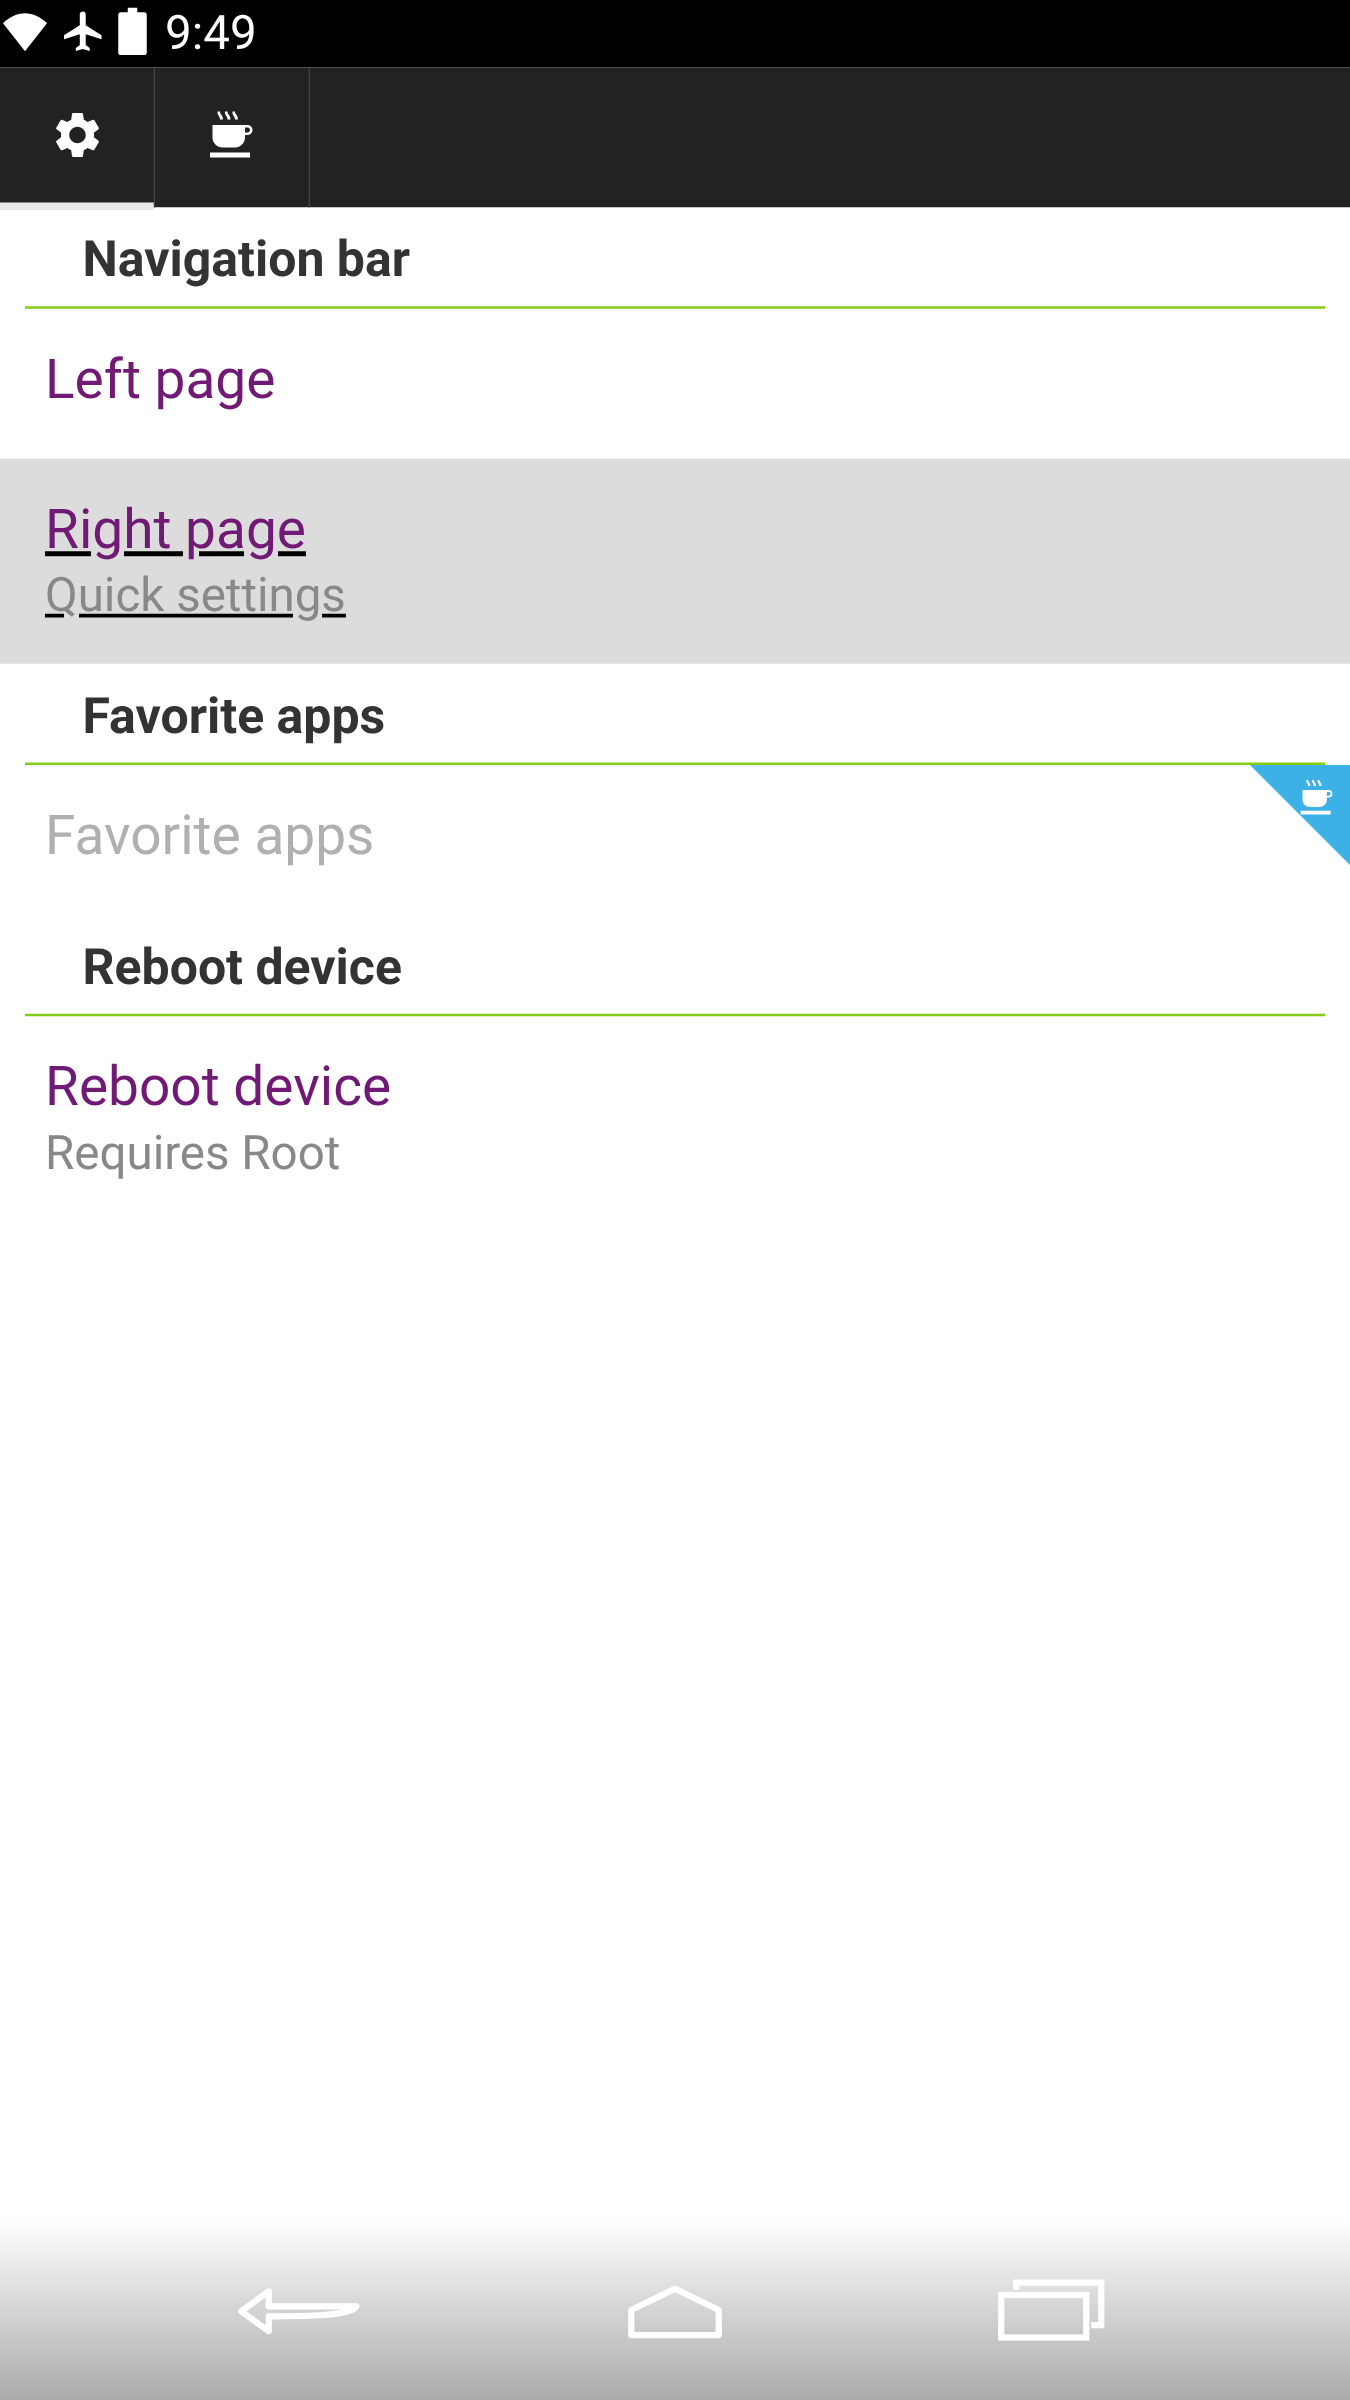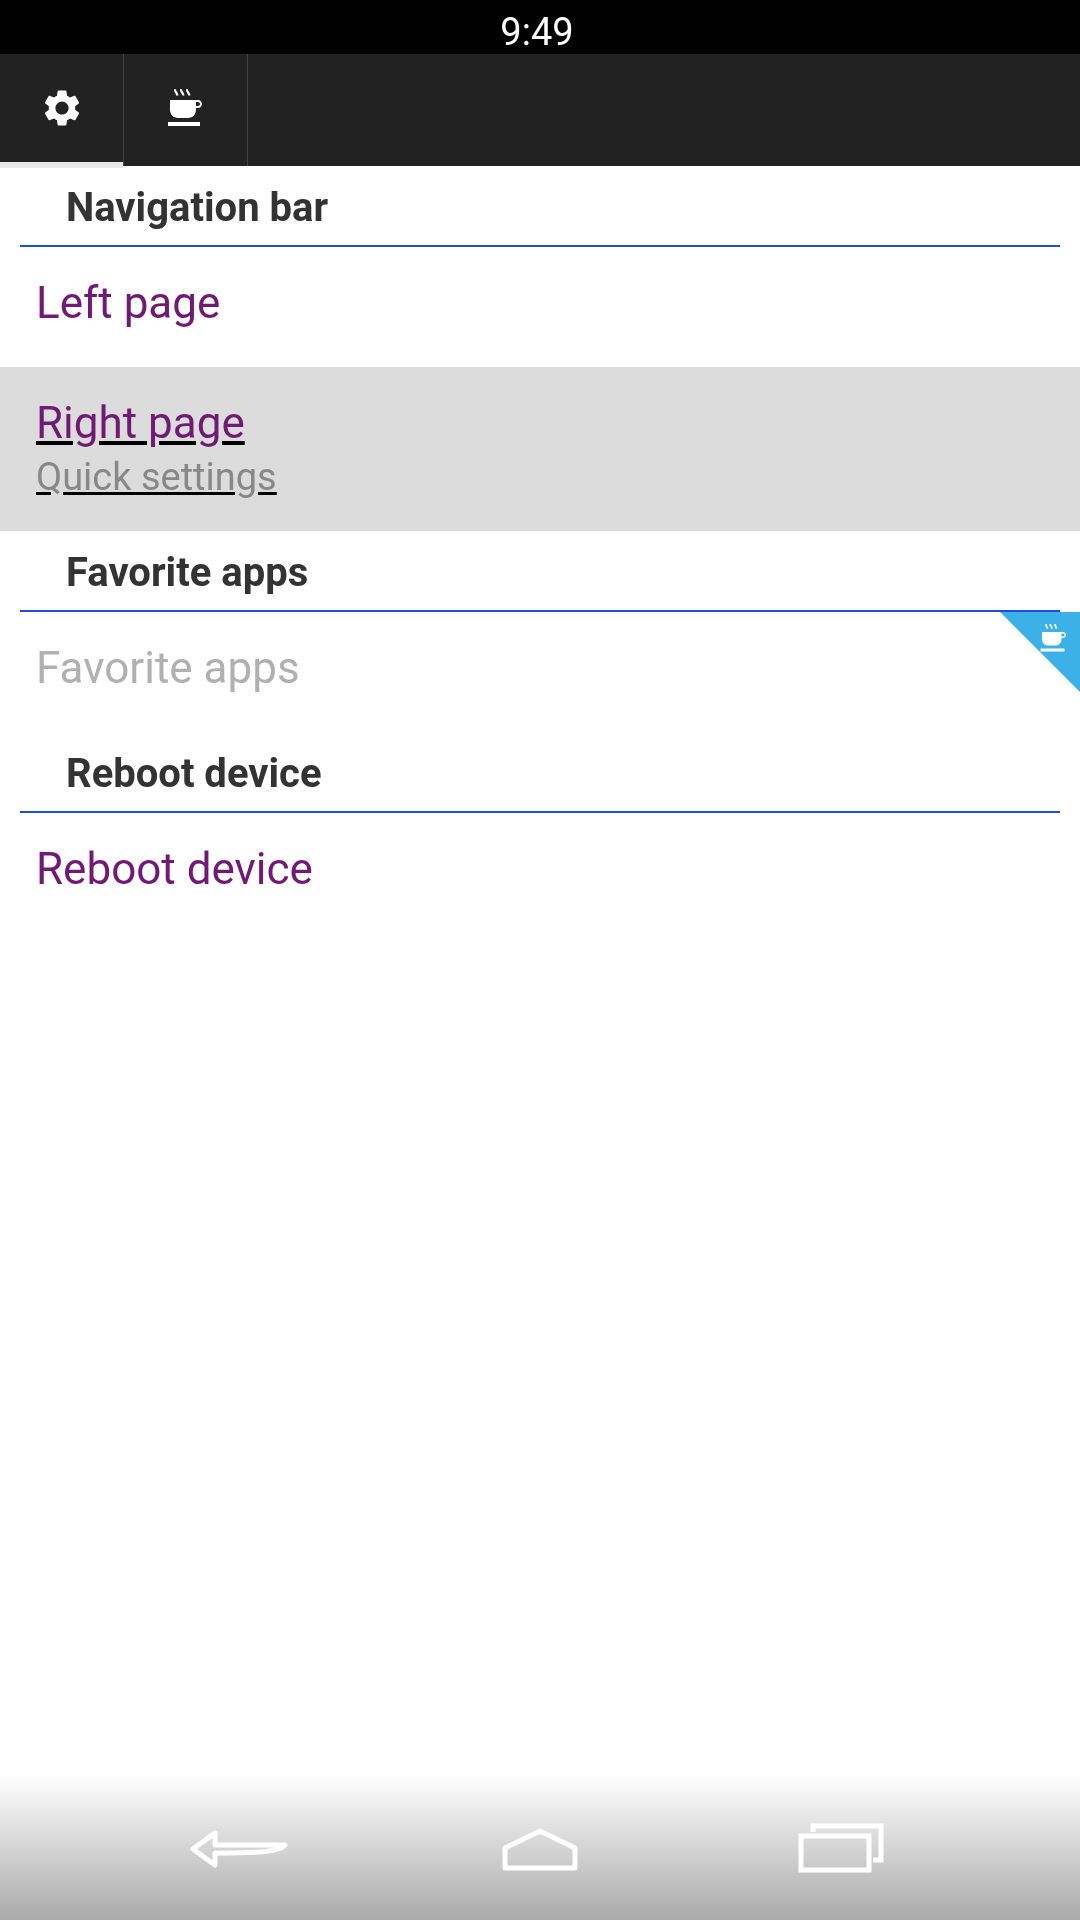--- a/index.html
+++ b/index.html
@@ -12,25 +12,24 @@
       height: 1920px;
       font-family: 'Roboto', 'Helvetica Neue', Arial, sans-serif;
       background: #ffffff;
       overflow: hidden;
       position: relative;
     }
     .status-bar {
       height: 54px;
       background: #000000;
       display: flex;
-      justify-content: flex-end;
+      justify-content: flex-start;
       align-items: center;
       padding-right: 12px;
       gap: 8px;
-      flex-direction: column;
     }
     .status-bar .time {
       color: #ffffff;
       font-size: 38px;
       font-weight: 400;
       margin-left: 6px;
     }
     .status-bar svg {
       fill: #ffffff;
     }
@@ -59,21 +58,21 @@
       background: #e8e8e8;
     }
     .content {
       background: #ffffff;
     }
     .section-header {
       padding: 18px 46px 14px 46px;
       font-size: 40px;
       font-weight: 700;
       color: #333333;
-      border-bottom: 2px solid #1d4ed8;
+      border-bottom: 2px solid #84cc16;
       margin: 0 20px 0 20px;
     }
     .list-item {
       padding: 30px 36px 32px 36px;
       position: relative;
     }
     .list-item.pressed {
       background: #dcdcdc;
       text-decoration: underline;
     }
@@ -188,20 +187,21 @@
           <path d="M4 8h14c1.1 0 2 .9 2 2s-.9 2-2 2h-1v1c0 2.21-1.79 4-4 4H8c-2.21 0-4-1.79-4-4V8zm13 3h1c.55 0 1-.45 1-1s-.45-1-1-1h-1v2zM6 3c0 .5.2 1 .5 1.4.3.4.5.9.5 1.4h1.2c0-.8-.3-1.5-.8-2.1-.3-.3-.4-.7-.4-1.1H6zm3 0c0 .5.2 1 .5 1.4.3.4.5.9.5 1.4h1.2c0-.8-.3-1.5-.8-2.1-.3-.3-.4-.7-.4-1.1H9zm3 0c0 .5.2 1 .5 1.4.3.4.5.9.5 1.4h1.2c0-.8-.3-1.5-.8-2.1-.3-.3-.4-.7-.4-1.1H12zM3 19h16v2H3z"></path>
         </svg>
     </span>
     <div class="item-title">Favorite apps</div>
   </div>
 
   <div class="section-header">Reboot device</div>
 
   <div class="list-item">
     <div class="item-title">Reboot device</div>
+    <div class="item-subtitle">Requires Root</div>
   </div>
 </div>
 
 <div class="nav-bar">
   <div class="nav-btn">
     <svg width="110" height="50" viewBox="0 0 110 50" fill="none" stroke="#ffffff" stroke-width="5" stroke-linejoin="round" stroke-linecap="round">
       <path d="M 100 22 L 30 22 L 30 10 L 8 26 L 30 42 L 30 30 C 60 30 95 30 100 22 Z"></path>
     </svg>
   </div>
   <div class="nav-btn">

